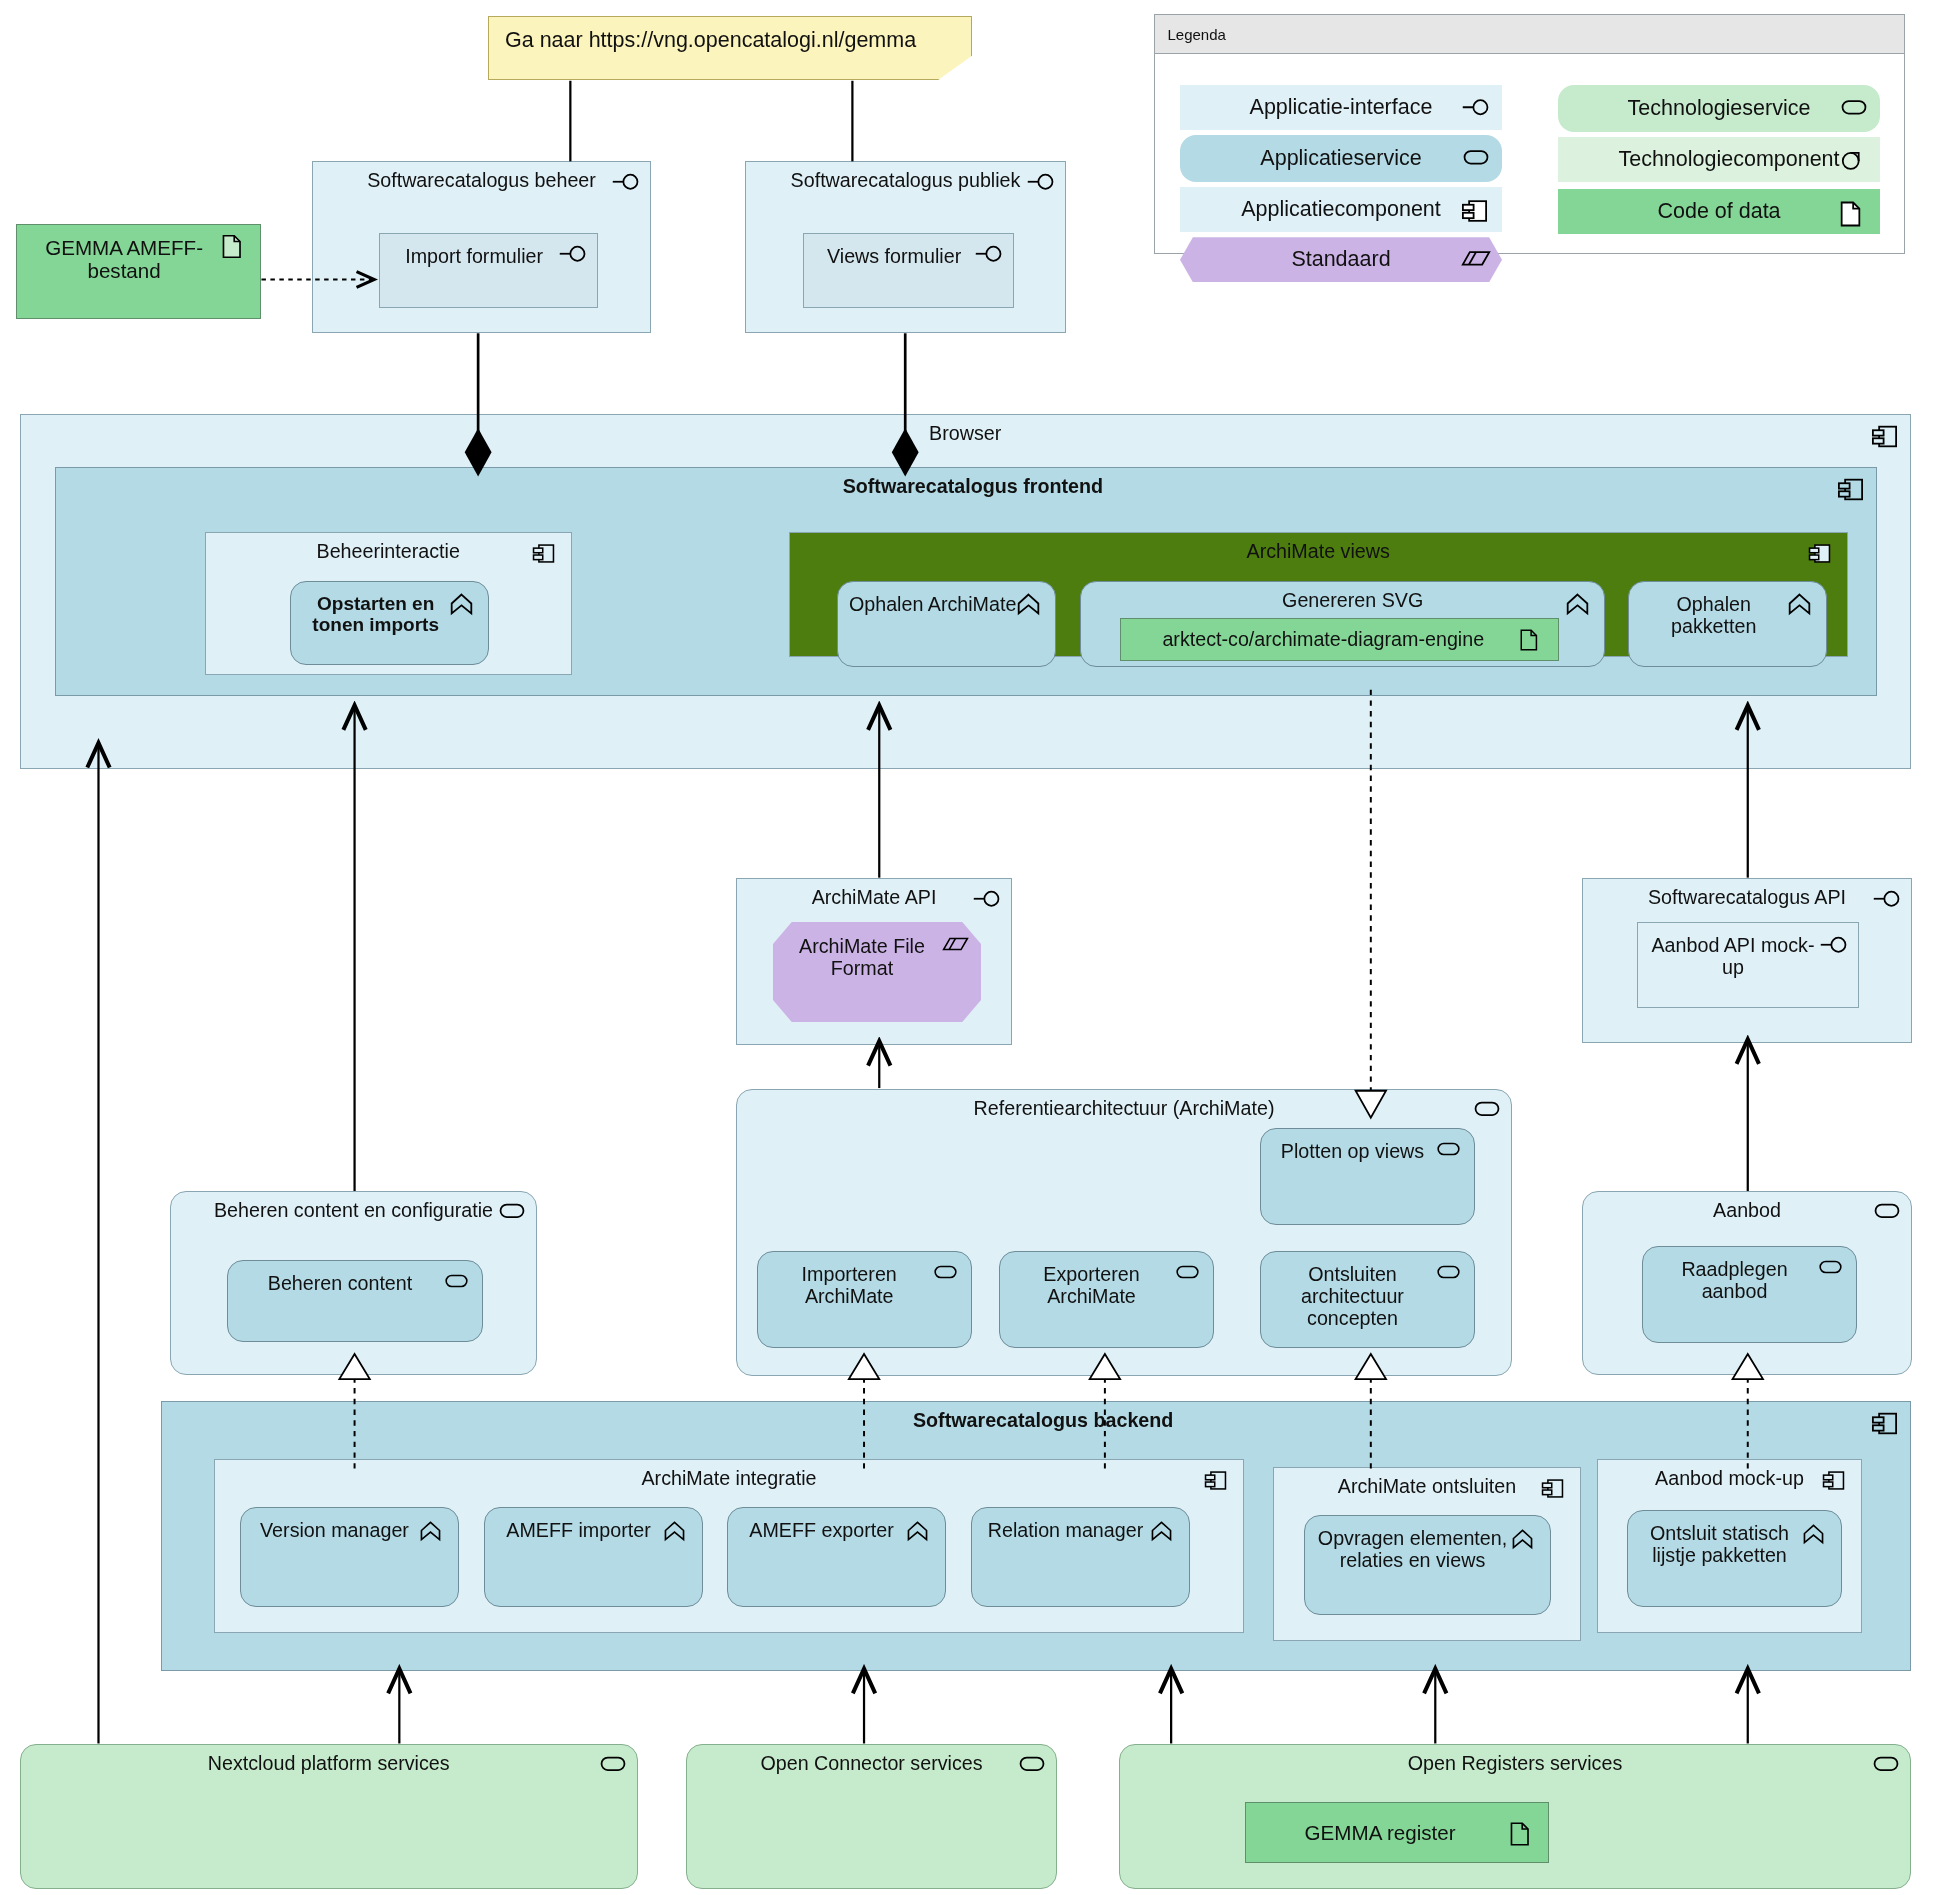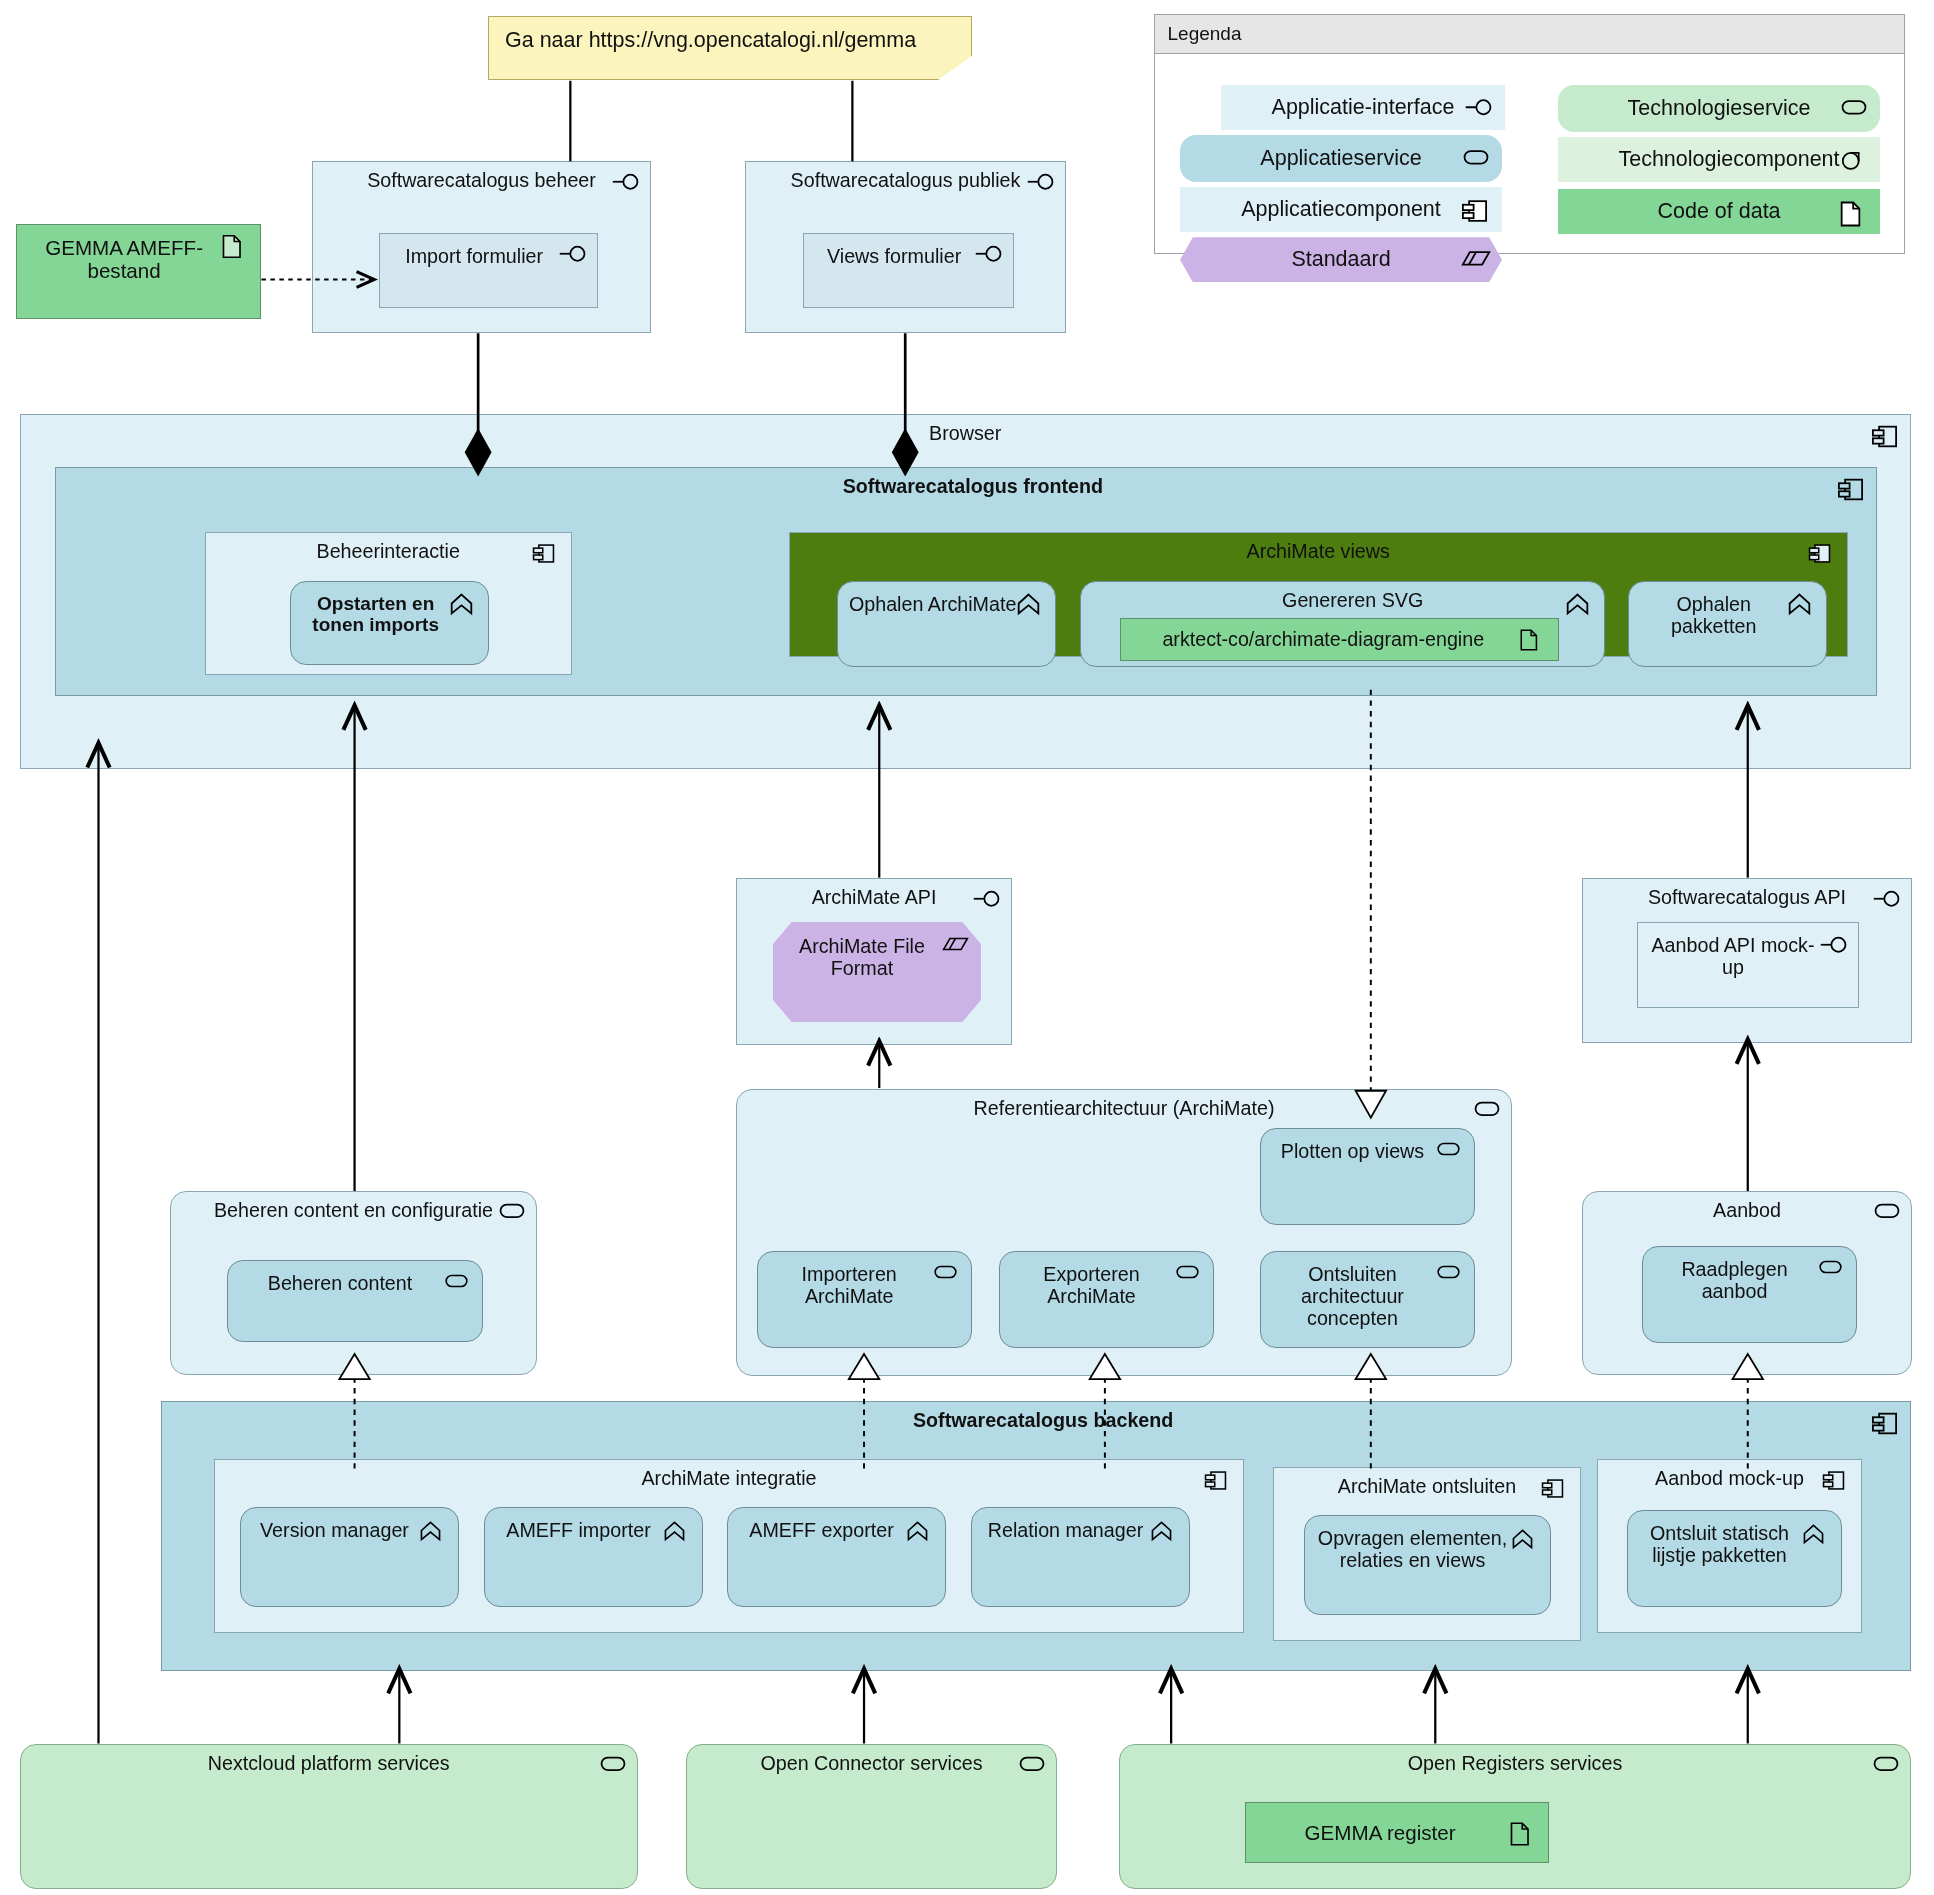--- a/index.html
+++ b/index.html
@@ -48,21 +48,21 @@
   .ic { position:absolute; right:9px; top:9px; width:30px; height:23px; }
   .ic svg { display:block; }
 
   
   #legend {
     position:absolute; left:1154px; top:14.3px; width:751px; height:240px;
     border:1.8px solid #9aa3a8; background:#ffffff; z-index:3;
   }
   #legend .lg-head {
     height:39px; background:#e6e6e6; border-bottom:0.9px solid #9aa3a8;
-    display:flex; align-items:center; padding-left:12.5px; font-size:19px; color:#111;
+    display:flex; align-items:center; padding-left:12.5px; font-size:15px; color:#111;
   }
   .lg-row { position:absolute; display:flex; align-items:center; justify-content:center;
             font-size:21.5px; color:#111; }
   .lg-row .lbl { flex:1; text-align:center; }
   .lg-row .ic  { position:absolute; right:10.7px; top:50%; transform:translateY(-50%); }
 
   
   #note {
     position:absolute; left:488px; top:16px; width:484px; height:64px;
     background:#fbf4bd; border:1.8px solid #b5a95e; z-index:3;
@@ -153,21 +153,21 @@
   <line x1="1308" y1="1947" x2="1308" y2="1866" stroke="#000" stroke-width="2.5" marker-end="url(#arrowOpen)"></line>
   <line x1="1603" y1="1947" x2="1603" y2="1866" stroke="#000" stroke-width="2.5" marker-end="url(#arrowOpen)"></line>
   <line x1="1952" y1="1947" x2="1952" y2="1866" stroke="#000" stroke-width="2.5" marker-end="url(#arrowOpen)"></line>
 </svg>
 
 <div id="note" class="txt-clip">Ga naar https://vng.opencatalogi.nl/gemma</div>
 
 <div id="legend">
   <div class="lg-head">Legenda</div>
 
-  <div class="lg-row fill-appif" style="left:25px; top:70px; width:284px; height:45px;margin-left:41px;">
+  <div class="lg-row fill-appif" style="left:25px; top:70px; width:322px; height:45px;">
     <span class="lbl">Applicatie-interface</span>
     <span class="ic">
       <svg width="30" height="21.5" viewBox="0 0 34 24">
             <line x1="2" y1="12" x2="14" y2="12" stroke="#000" stroke-width="2"></line>
             <circle cx="22" cy="12" r="8" fill="none" stroke="#000" stroke-width="2"></circle>
           </svg>
     </span>
   </div>
 
   <div class="lg-row fill-appsvc rounded-lg" style="left:25px; top:120px; width:322px; height:47px;">

